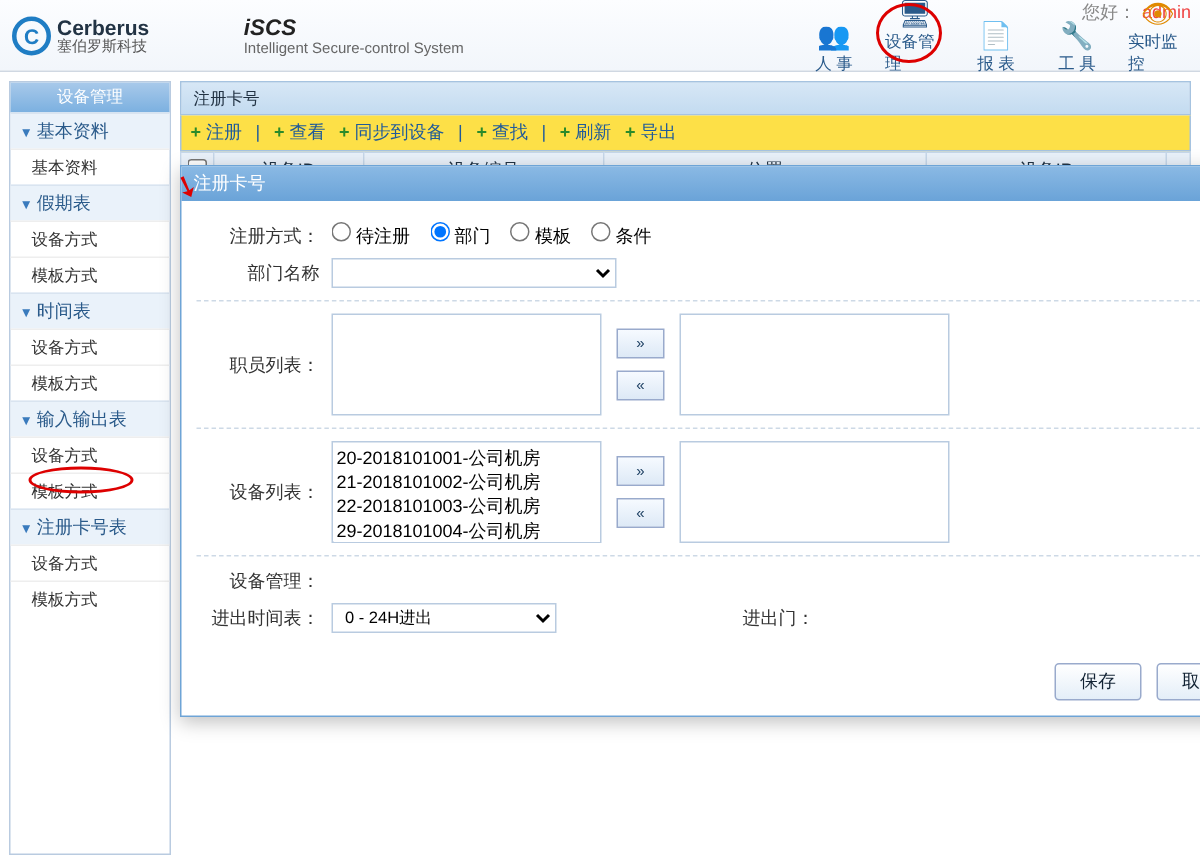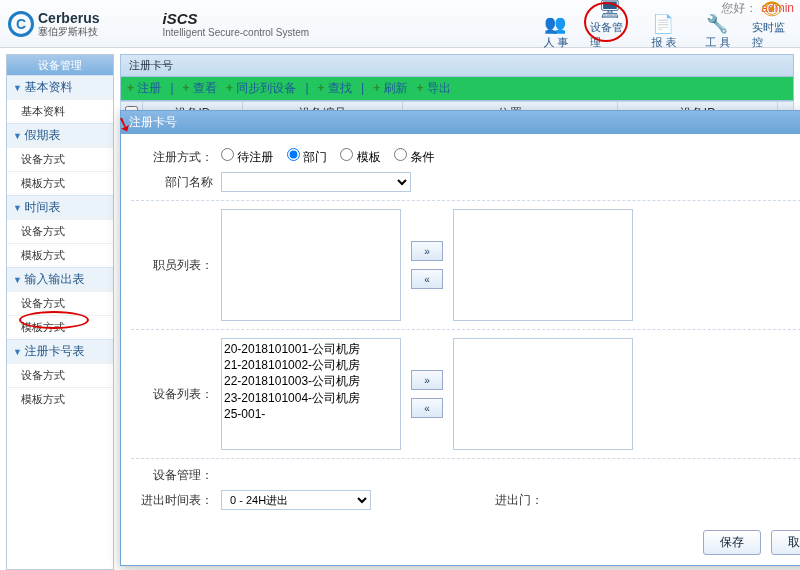--- a/index.html
+++ b/index.html
@@ -29,39 +29,39 @@
 .sidebar { width: 108px; border: 1px solid #b9cbe0; margin: 6px 0 0 6px; background: #fff; }
 .sb-title { background: linear-gradient(#a8c9ea,#7bb0e0); color: #fff; text-align: center; height: 20px; line-height: 20px; font-size: 11px; }
 .sb-group { background: #eaf2fa; padding: 3px 6px; color: #2a5a8a; border-top: 1px solid #d9e4f0; cursor: pointer; }
 .sb-group:before { content: "▼ "; font-size: 9px; color: #3a7bbd; }
 .sb-item { padding: 4px 14px; color: #333; border-top: 1px solid #eee; cursor: pointer; font-size: 11px; }
 .sb-item.sel { font-weight: normal; }
 .sb-circ { position: absolute; border: 2px solid #d00; border-radius: 50%/50%; width: 70px; height: 18px; pointer-events: none; }
 
 .content { flex: 1; margin: 6px 6px 0 6px; position: relative; }
 .panel-title { background: linear-gradient(#d7e7f6,#c3dbf0); color: #234; padding: 3px 8px; font-size: 11px; border: 1px solid #a6c3e0; }
-.toolbar { background: #22c55e; border: 1px solid #a6c3e0; border-top: none; padding: 3px 6px; color: #1f5a9a; font-size: 11px; }
+.toolbar { background: #fde047; border: 1px solid #a6c3e0; border-top: none; padding: 3px 6px; color: #1f5a9a; font-size: 11px; }
 .toolbar span { margin-right: 6px; cursor: pointer; }
 .toolbar span:before { content: "+ "; color: #2a8a2a; font-weight: bold; }
 .toolbar span.plain:before { content: ""; margin:0;}
 
 table.grid { width: 100%; border-collapse: collapse; font-size: 11px; }
 table.grid th { background: #e9f1fa; border: 1px solid #c6d7ea; padding: 3px; color: #234; font-weight: normal; }
 table.grid td { border: 1px solid #d6e2ef; padding: 3px; text-align: center; color: #333; }
 table.grid td.r, table.grid th.r{ text-align:right; padding-right:2px;}
 
 
 .dialog { position: absolute; left: 0; top: 56px; width: 722px; background: #fff; border: 1px solid #6ea4d6; box-shadow: 0 3px 12px rgba(0,0,0,.25); z-index: 10; }
 .dlg-title { background: linear-gradient(#8ab9e4,#6aa3d8); color: #fff; padding: 3px 8px; font-size: 11px; display: flex; justify-content: space-between; align-items: center; }
 .dlg-body { padding: 8px 10px; }
 .row { display: flex; align-items: center; margin: 6px 0; }
 .lab { width: 90px; text-align: right; padding-right: 8px; color: #333; }
 .radio-g label { margin-right: 10px; margin-top: 32px; }
 select, input[type=text] { border: 1px solid #b9cbe0; height: 20px; padding: 1px 4px; font-size: 11px; background: #fff; }
-.list-box { border: 1px solid #b9cbe0; width: 180px; height: 112px; overflow: auto; font-size: 11px; padding: 2px; line-height: 1.35; background:#fff;}
+.list-box { border: 1px solid #b9cbe0; width: 180px; height: 68px; overflow: auto; font-size: 11px; padding: 2px; line-height: 1.35; background:#fff;}
 .btn-col { display: flex; flex-direction: column; gap: 8px; margin: 0 10px; }
 .mini-btn { width: 32px; height: 20px; border: 1px solid #9ac; background: linear-gradient(#f6faff,#dde9f6); cursor: pointer; color:#246; font-size:10px;}
 hr.sep { border: none; border-top: 1px dashed #cdd9e6; margin: 8px 0; }
 .btn-row { display: flex; justify-content: flex-end; gap: 10px; padding: 6px 12px 10px; }
 .btn { padding: 3px 16px; border: 1px solid #9ac; background: linear-gradient(#fff,#e4eef8); border-radius: 3px; cursor: pointer; color: #123; }
 
 .arrow-annot { position:absolute; left:-4px; top:58px; color:#d00; font-size:20px; transform:rotate(20deg); pointer-events:none; z-index:20;}
 .pager { position:absolute; right:0; top:150px; font-size:10px; color:#345; z-index:1;}
 .pager select{height:16px; font-size:10px;}
 </style>
@@ -223,21 +223,21 @@
           </div>
           <div class="list-box"></div>
         </div>
         <hr class="sep">
         <div class="row" style="align-items:center">
           <div class="lab">设备列表：</div>
           <div class="list-box" id="devleft">
               <div>20-2018101001-公司机房</div>
               <div>21-2018101002-公司机房</div>
               <div>22-2018101003-公司机房</div>
-              <div>23-2018101004-公司机房</div>
+              <div>29-2018101004-公司机房</div>
               <div>25-001-</div>
             </div>
           <div class="btn-col">
             <button class="mini-btn">»</button>
             <button class="mini-btn">«</button>
           </div>
           <div class="list-box"></div>
         </div>
         <hr class="sep">
         <div class="row">

